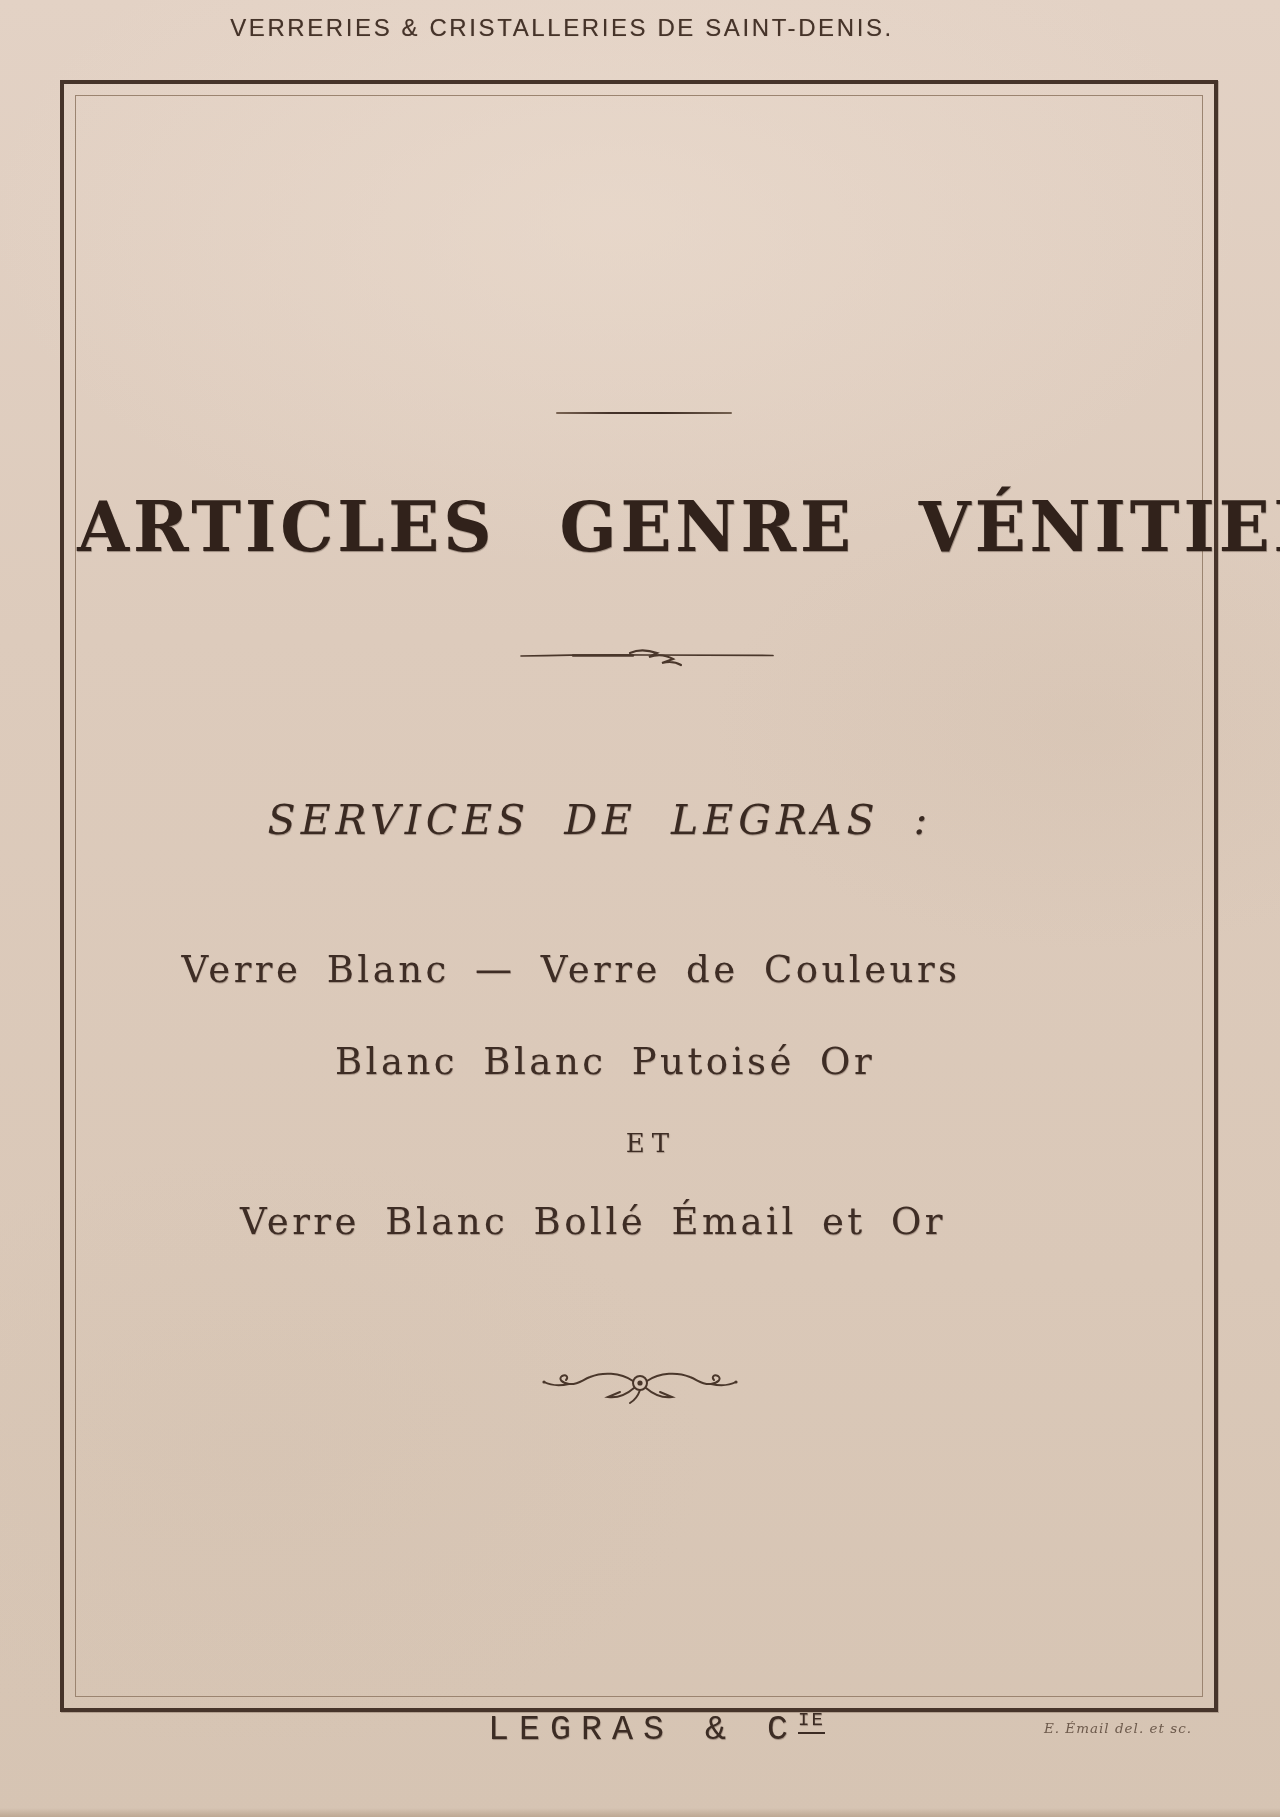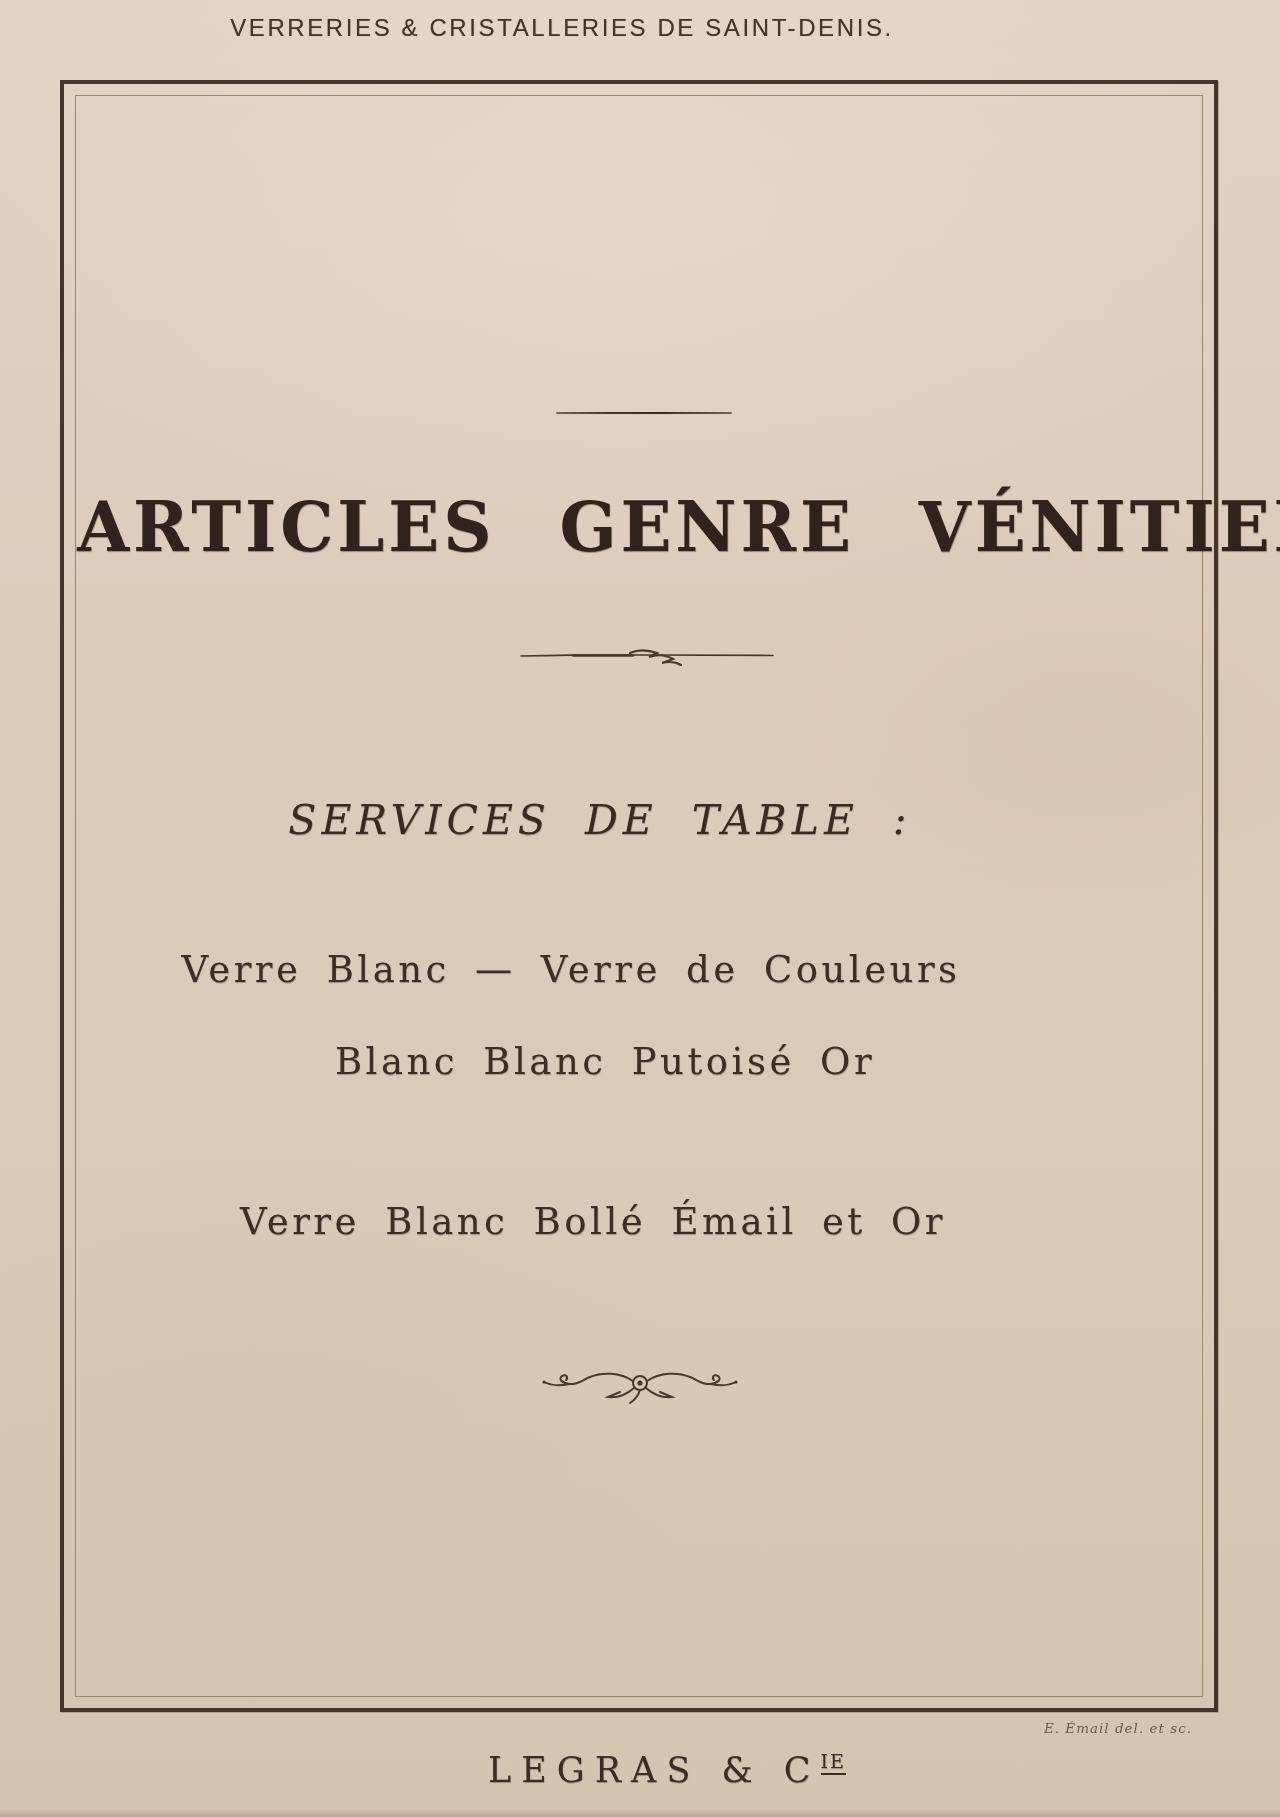--- a/index.html
+++ b/index.html
@@ -88,25 +88,26 @@
   .line-2{top:1128px;left:146px;width:1010px;font-size:26px;letter-spacing:7px;}
   .line-3{top:1200px;left:88px;width:1010px;}
   .center-ornament{position:absolute;top:1368px;left:538px;}
   .credit{
     position:absolute;top:1720px;left:1000px;width:192px;
     text-align:right;white-space:nowrap;
     font-style:italic;font-size:13.5px;letter-spacing:1px;
     color:#6d5a4c;
   }
   .imprint{
-    position:absolute;top:1750px;left:488px;
+    position:absolute;top:1709px;left:488px;
     white-space:nowrap;
     font-size:35px;letter-spacing:10px;
     color:#3c2c24;
     text-shadow:.4px .5px .7px rgba(55,35,25,.35);
+    font-family:Liberation Mono, monospace;
   }
   .imprint-sup{
     font-size:19px;letter-spacing:2px;vertical-align:14px;
     border-bottom:2px solid #3c2c24;padding-bottom:1px;
   }
   svg .ink{stroke:#4a372b;fill:none;stroke-linecap:round;}
 </style>
 </head>
 <body>
 
@@ -124,24 +125,25 @@
   <h1 class="main-title">ARTICLES GENRE VÉNITIEN</h1>
 
   <div class="title-flourish">
     <svg width="258" height="28" viewBox="0 0 258 28">
       <path class="ink" d="M3 16 Q70 14.5 128 15 T 255 15.5" stroke-width="1.7"></path>
       <path class="ink" d="M112 13 c9 -4 18 -3 27 0 l-8 4 c9 -3 17 -2 24 2 l-11 4 c8 -2 14 -1 19 2" stroke-width="2.2"></path>
       <path class="ink" d="M55 15.5 h60" stroke-width="2.4"></path>
     </svg>
   </div>
 
-  <div class="subtitle">SERVICES DE TABLE :</div>
+  <div class="subtitle">SERVICES DE LEGRAS :</div>
 
   <div class="body-line line-0">Verre Blanc — Verre de Couleurs</div>
   <div class="body-line line-1">Blanc Blanc Putoisé Or</div>
+  <div class="body-line line-2">ET</div>
   <div class="body-line line-3">Verre Blanc Bollé Émail et Or</div>
 
   <div class="center-ornament">
     <svg width="204" height="40" viewBox="0 0 204 40">
       <circle class="ink" cx="102" cy="15" r="7" stroke-width="2"></circle>
       <circle cx="102" cy="15" r="2.6" fill="#4a372b"></circle>
       <path class="ink" d="M95 13 C82 4 64 4 52 9 C44 12 40 17 31 16 C24 15 20 11 24 8 C28 6 31 9 28 12" stroke-width="2"></path>
       <path class="ink" d="M31 16 C22 18 12 17 6 14" stroke-width="1.8"></path>
       <path class="ink" d="M109 13 C122 4 140 4 152 9 C160 12 164 17 173 16 C180 15 184 11 180 8 C176 6 173 9 176 12" stroke-width="2"></path>
       <path class="ink" d="M173 16 C182 18 192 17 198 14" stroke-width="1.8"></path>

